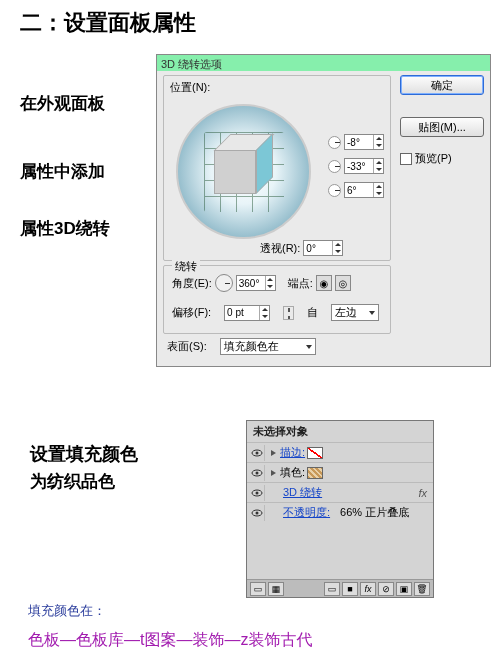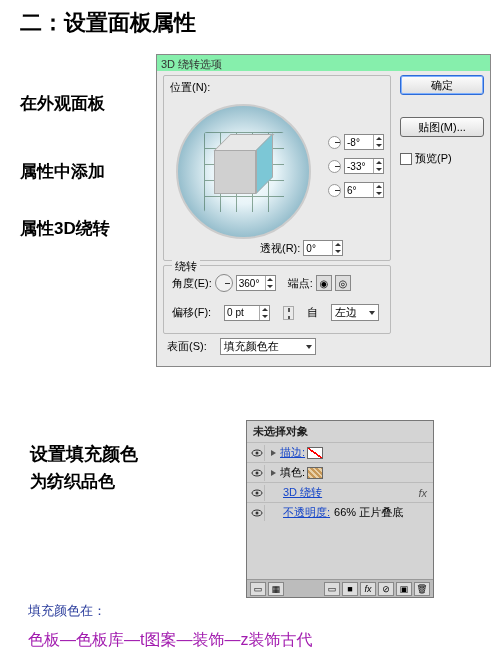--- a/index.html
+++ b/index.html
@@ -510,21 +510,21 @@
 
   <div class="prow" style="position:relative">
     <span class="eye">
       <svg viewBox="0 0 12 8">
           <ellipse cx="6" cy="4" rx="5" ry="3" fill="none" stroke="#333"></ellipse>
           <circle cx="6" cy="4" r="1.5" fill="#333"></circle>
         </svg>
     </span>
     <span style="width:12px"></span>
     <span class="link-u">不透明度:</span>
-    <span style="margin-left:2px">66% 正片叠底</span>
+    <span style="margin-left:8px">66% 正片叠底</span>
   </div>
 
   <div class="panel-foot">
     <div class="left-icns">
       <span class="foot-mid-icn">▭</span>
       <span class="foot-mid-icn">▦</span>
     </div>
     <span class="foot-icn">▭</span>
     <span class="foot-icn">■</span>
     <span class="foot-icn" style="font-style:italic">fx</span>

